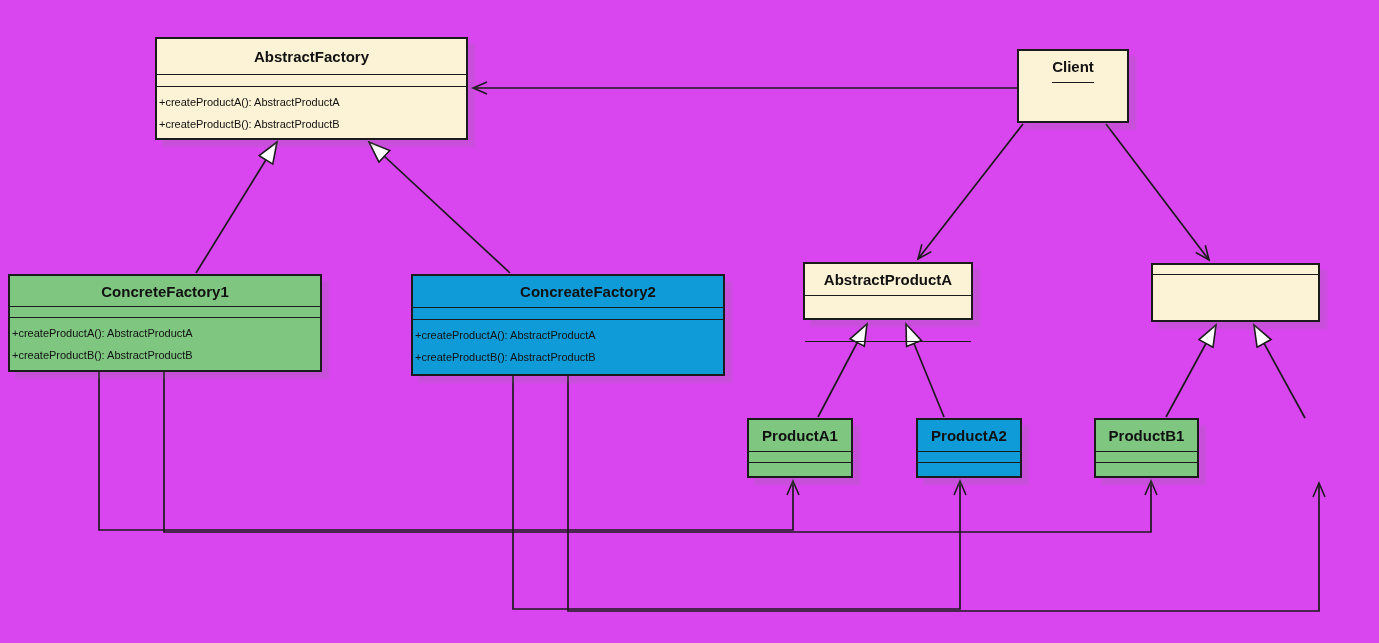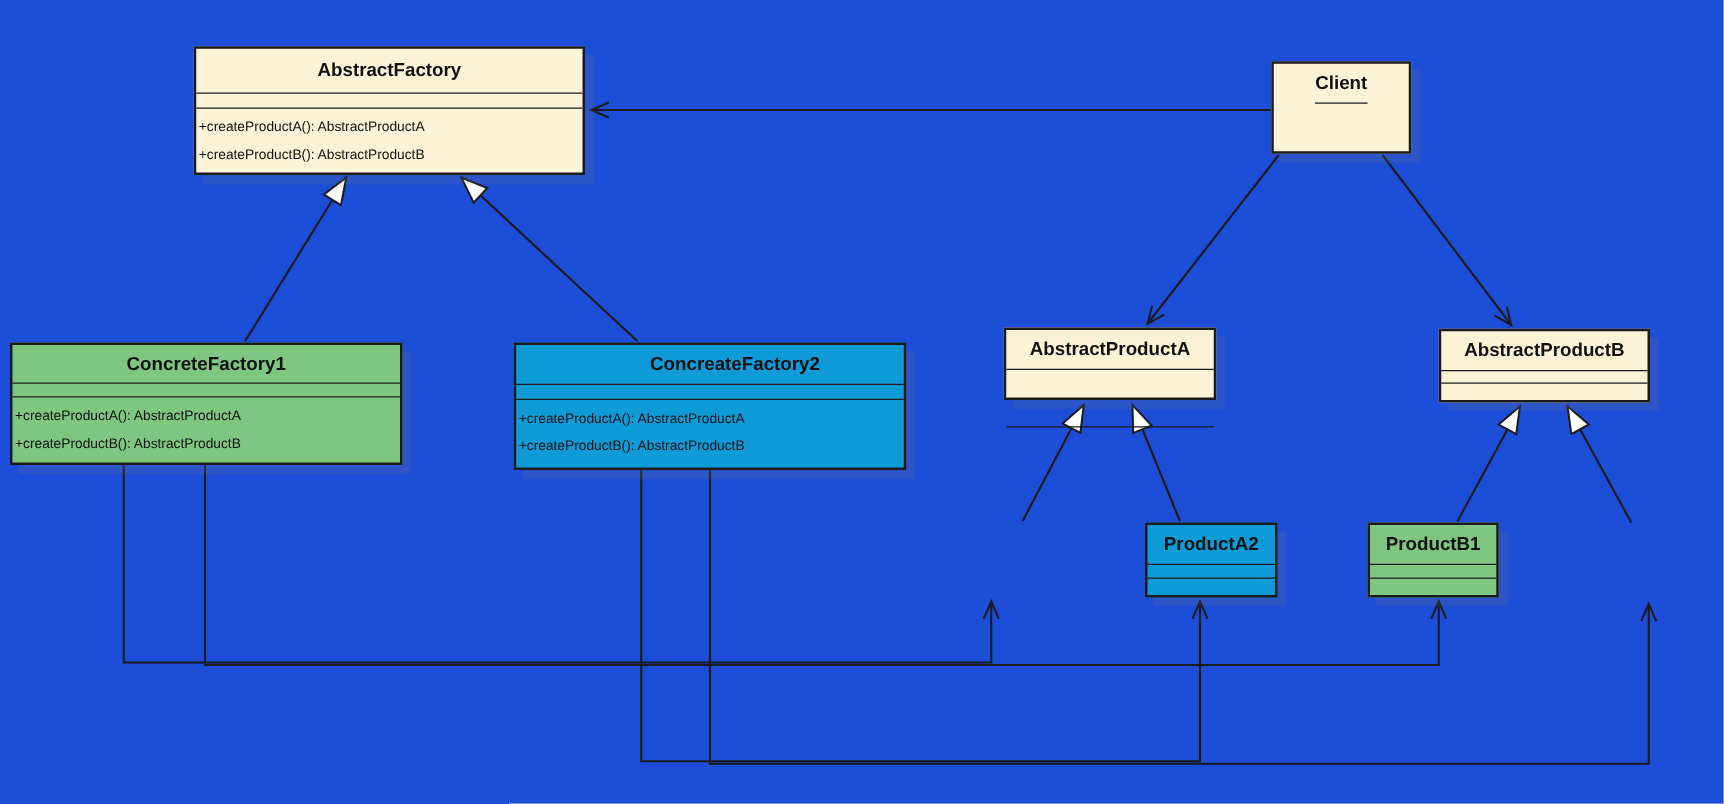--- a/index.html
+++ b/index.html
@@ -1,19 +1,19 @@
 <!DOCTYPE html>
 <html><head>
 <meta charset="utf-8">
 <style>
   html,body{margin:0;padding:0;background:#ffffff;}
   #canvas{
     position:relative;
     width:1379px;height:643px;
-    background:#1d4ed8;
+    background:#d946ef;
     font-family:"Liberation Sans", sans-serif;
     overflow:hidden;
   }
   #wires{position:absolute;left:0;top:0;width:1379px;height:643px;}
   .uml-class{
     position:absolute;
     box-sizing:border-box;
     border:2px solid #1b1b1b;
     background:#fcf3d6;
     box-shadow:7px 7px 2px rgba(120,120,120,0.18);
@@ -107,25 +107,29 @@
     </div>
   </div>
 
   <div class="uml-class fill-cream" style="left:803px;top:262px;width:170px;height:58px;gap:36px;">
     <div class="title" style="height:32px;">AbstractProductA</div>
     <div class="attrs" style="height:10px;"></div>
     <div class="methods"></div>
   </div>
 
   <div class="uml-class fill-cream" style="left:1151px;top:263px;width:169px;height:59px;">
-    <div class="title" style="height:32px;">AbstractProductB</div>
     <div class="attrs" style="height:10px;"></div>
     <div class="methods"></div>
   </div>
 
+  <div class="uml-class fill-green" style="left:747px;top:418px;width:106px;height:60px;">
+    <div class="title" style="height:32px;">ProductA1</div>
+    <div class="attrs" style="height:11px;"></div>
+    <div class="methods"></div>
+  </div>
 
   <div class="uml-class fill-blue" style="left:916px;top:418px;width:106px;height:60px;">
     <div class="title" style="height:32px;">ProductA2</div>
     <div class="attrs" style="height:11px;"></div>
     <div class="methods"></div>
   </div>
 
   <div class="uml-class fill-green" style="left:1094px;top:418px;width:105px;height:60px;">
     <div class="title" style="height:32px;">ProductB1</div>
     <div class="attrs" style="height:11px;"></div>

